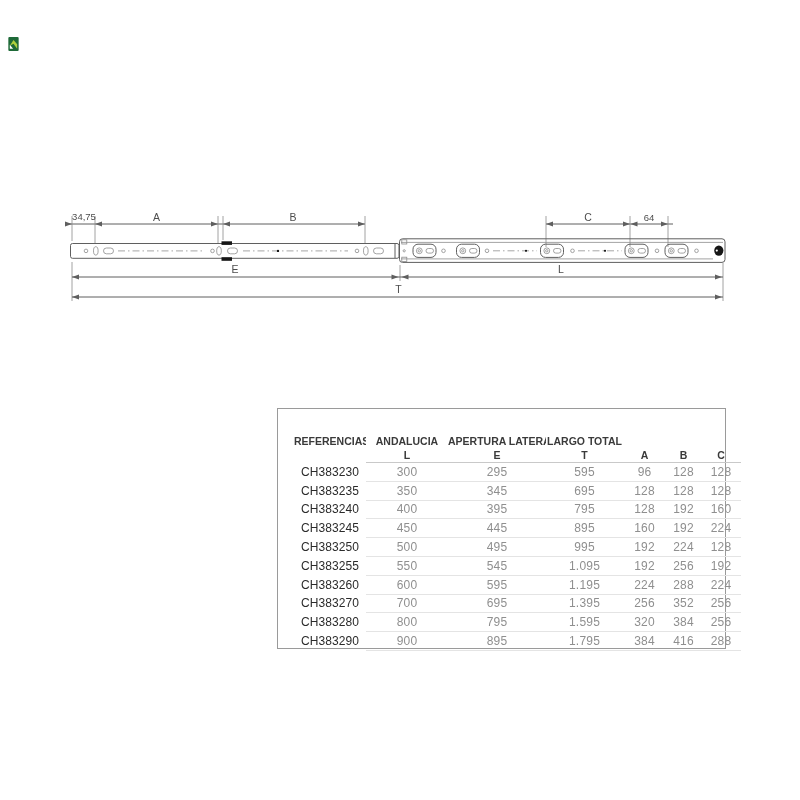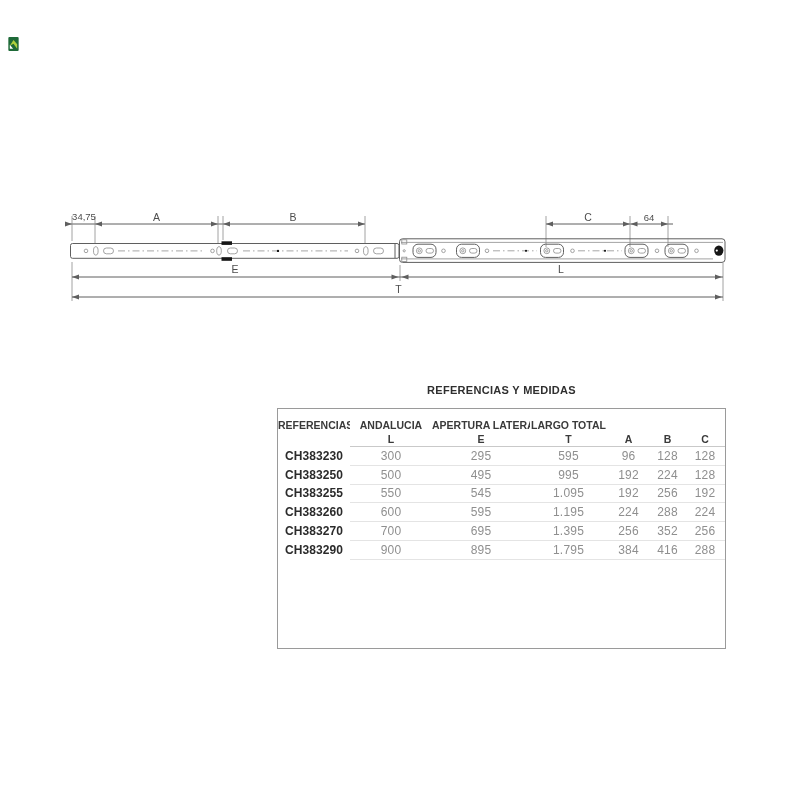--- a/index.html
+++ b/index.html
@@ -13,28 +13,28 @@
   .cl{stroke:#8f8f8f;stroke-width:0.8;fill:none;stroke-dasharray:7,3,1.5,3;}
   .arr{fill:#5f5f5f;stroke:none;}
   .blk{fill:#161616;stroke:none;}
   .dimtxt{fill:#4d4d4d;font-family:"Liberation Sans",sans-serif;}
 
   
   .tbl-title{position:absolute;left:277px;top:384px;width:449px;text-align:center;
     font-size:11px;font-weight:bold;color:#2f2f2f;letter-spacing:0.3px;}
   .ref-table-box{position:absolute;left:277px;top:408px;width:449px;height:241px;
     border:1px solid #9a9a9a;box-sizing:border-box;background:#fff;}
-  table.ref{border-collapse:collapse;table-layout:fixed;width:447px;margin:0;}
+  table.ref{border-collapse:collapse;table-layout:fixed;width:447px;margin:16px;}
   table.ref th,table.ref td{padding:0;margin:0;overflow:hidden;white-space:nowrap;}
   .h1{font-size:10.5px;font-weight:bold;color:#3a3a3a;text-align:center;height:22px;vertical-align:bottom;padding-top:8px;}
   .h2{font-size:10.5px;font-weight:bold;color:#3a3a3a;text-align:center;height:15px;vertical-align:middle;}
   .h2:not(.c0){border-bottom:1px solid #c9c9c9;}
   table.ref tbody td{font-size:12px;color:#8f8f8f;text-align:center;height:17.8px;letter-spacing:0.2px;}
   table.ref tbody td:not(.c0){border-bottom:1px solid #e4e4e4;}
-  table.ref tbody td.c0{font-weight:bold;color:#2b2b2b;font-size:12px;letter-spacing:0.1px;}
+  table.ref tbody td.c0{font-weight:normal;color:#2b2b2b;font-size:12px;letter-spacing:0.1px;}
 
   
   .mini-mark{position:absolute;left:8px;top:37px;}
   .footer-logo{position:absolute;left:367px;top:766px;display:flex;align-items:flex-start;gap:4px;}
   .footer-text{display:flex;flex-direction:column;line-height:1;padding-top:1px;}
   .brand-name{font-size:9.5px;font-weight:bold;color:#56a33d;letter-spacing:1.4px;}
   .brand-sub{font-size:5.8px;color:#56a33d;letter-spacing:0.7px;margin-top:1.5px;}
   .brand-sub .de{font-size:4.5px;}
 </style>
 </head>
@@ -160,21 +160,20 @@
 
     <line class="ln" x1="72" y1="297" x2="723" y2="297"></line>
     <polygon class="arr" points="72,297 79,294.4 79,299.6"></polygon>
     <polygon class="arr" points="722,297 715,294.4 715,299.6"></polygon>
 
     <text class="dimtxt" x="235" y="273" font-size="10.5" text-anchor="middle">E</text>
     <text class="dimtxt" x="561" y="273" font-size="10.5" text-anchor="middle">L</text>
     <text class="dimtxt" x="398.5" y="293" font-size="10.5" text-anchor="middle">T</text>
   </svg>
 
-  <div class="tbl-title">REFERENCIAS Y MEDIDAS</div>
 
   <div class="ref-table-box">
     <table class="ref">
       <colgroup>
         <col style="width:72px">
           <col style="width:82px">
           <col style="width:98px">
         <col style="width:77px">
           <col style="width:43px">
           <col style="width:35px">
@@ -204,20 +203,47 @@
           <tr>
             <td class="c0">CH383230</td>
             <td class="c1">300</td>
             <td class="c2">295</td>
             <td class="c3">595</td>
             <td class="c4">96</td>
             <td class="c5">128</td>
             <td class="c6">128</td>
           </tr>
           <tr>
+            <td class="c0">CH383235</td>
+            <td class="c1">350</td>
+            <td class="c2">345</td>
+            <td class="c3">695</td>
+            <td class="c4">128</td>
+            <td class="c5">128</td>
+            <td class="c6">128</td>
+          </tr>
+          <tr>
+            <td class="c0">CH383240</td>
+            <td class="c1">400</td>
+            <td class="c2">395</td>
+            <td class="c3">795</td>
+            <td class="c4">128</td>
+            <td class="c5">192</td>
+            <td class="c6">160</td>
+          </tr>
+          <tr>
+            <td class="c0">CH383245</td>
+            <td class="c1">450</td>
+            <td class="c2">445</td>
+            <td class="c3">895</td>
+            <td class="c4">160</td>
+            <td class="c5">192</td>
+            <td class="c6">224</td>
+          </tr>
+          <tr>
             <td class="c0">CH383250</td>
             <td class="c1">500</td>
             <td class="c2">495</td>
             <td class="c3">995</td>
             <td class="c4">192</td>
             <td class="c5">224</td>
             <td class="c6">128</td>
           </tr>
           <tr>
             <td class="c0">CH383255</td>
@@ -237,20 +263,29 @@
             <td class="c5">288</td>
             <td class="c6">224</td>
           </tr>
           <tr>
             <td class="c0">CH383270</td>
             <td class="c1">700</td>
             <td class="c2">695</td>
             <td class="c3">1.395</td>
             <td class="c4">256</td>
             <td class="c5">352</td>
+            <td class="c6">256</td>
+          </tr>
+          <tr>
+            <td class="c0">CH383280</td>
+            <td class="c1">800</td>
+            <td class="c2">795</td>
+            <td class="c3">1.595</td>
+            <td class="c4">320</td>
+            <td class="c5">384</td>
             <td class="c6">256</td>
           </tr>
           <tr>
             <td class="c0">CH383290</td>
             <td class="c1">900</td>
             <td class="c2">895</td>
             <td class="c3">1.795</td>
             <td class="c4">384</td>
             <td class="c5">416</td>
             <td class="c6">288</td>

